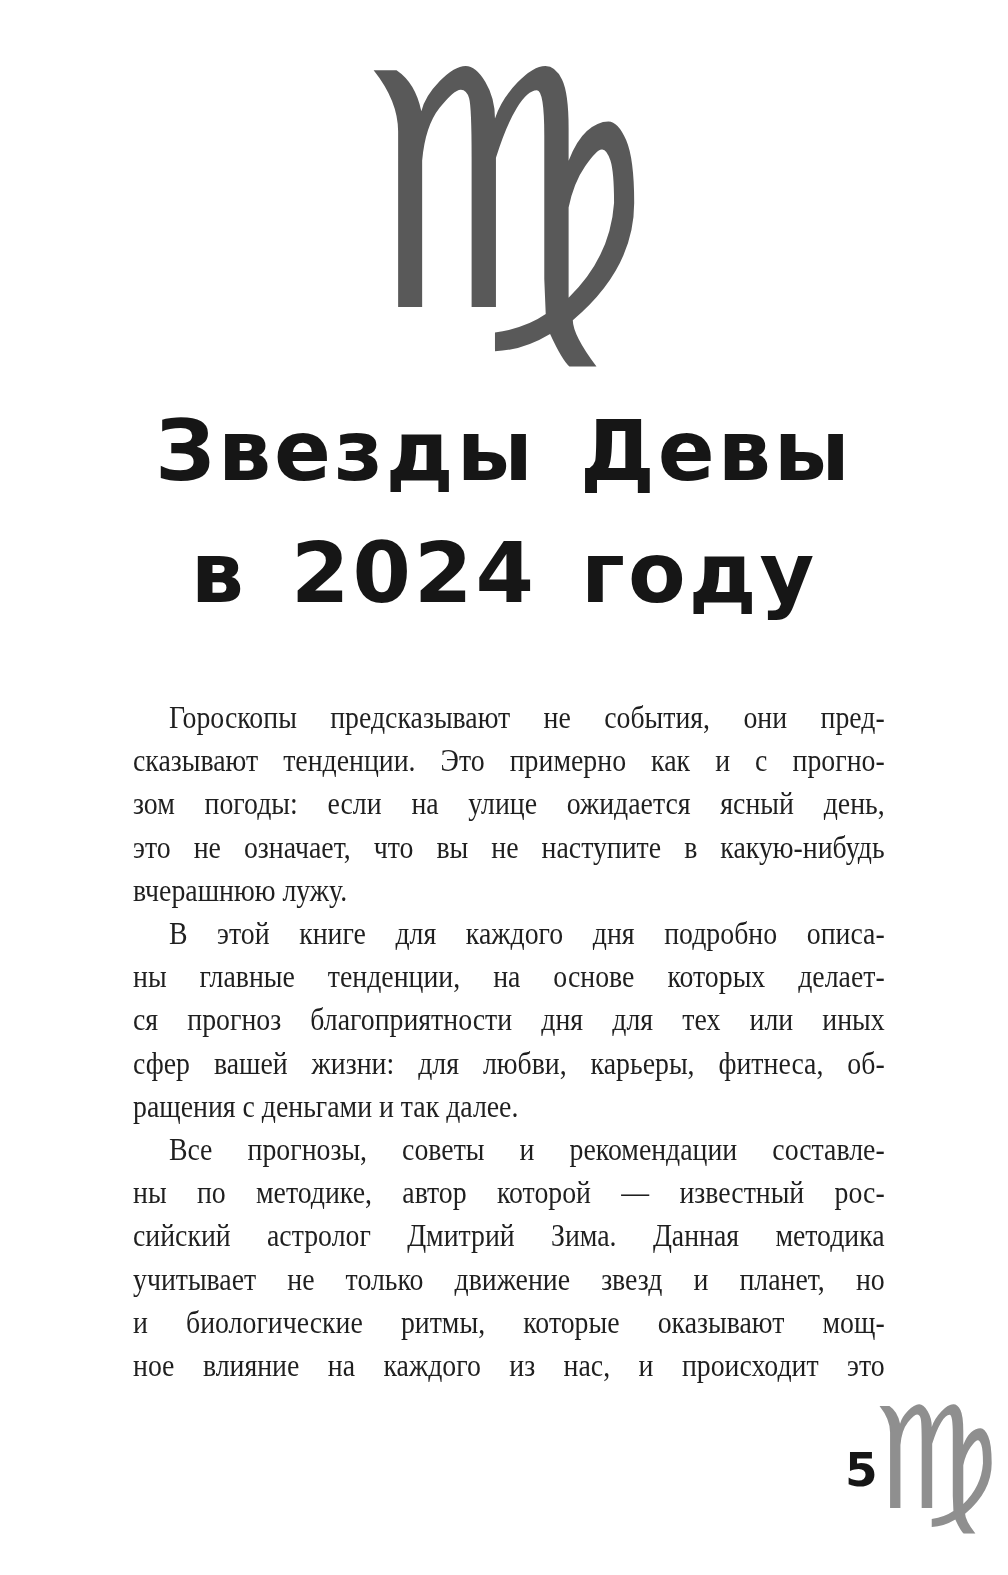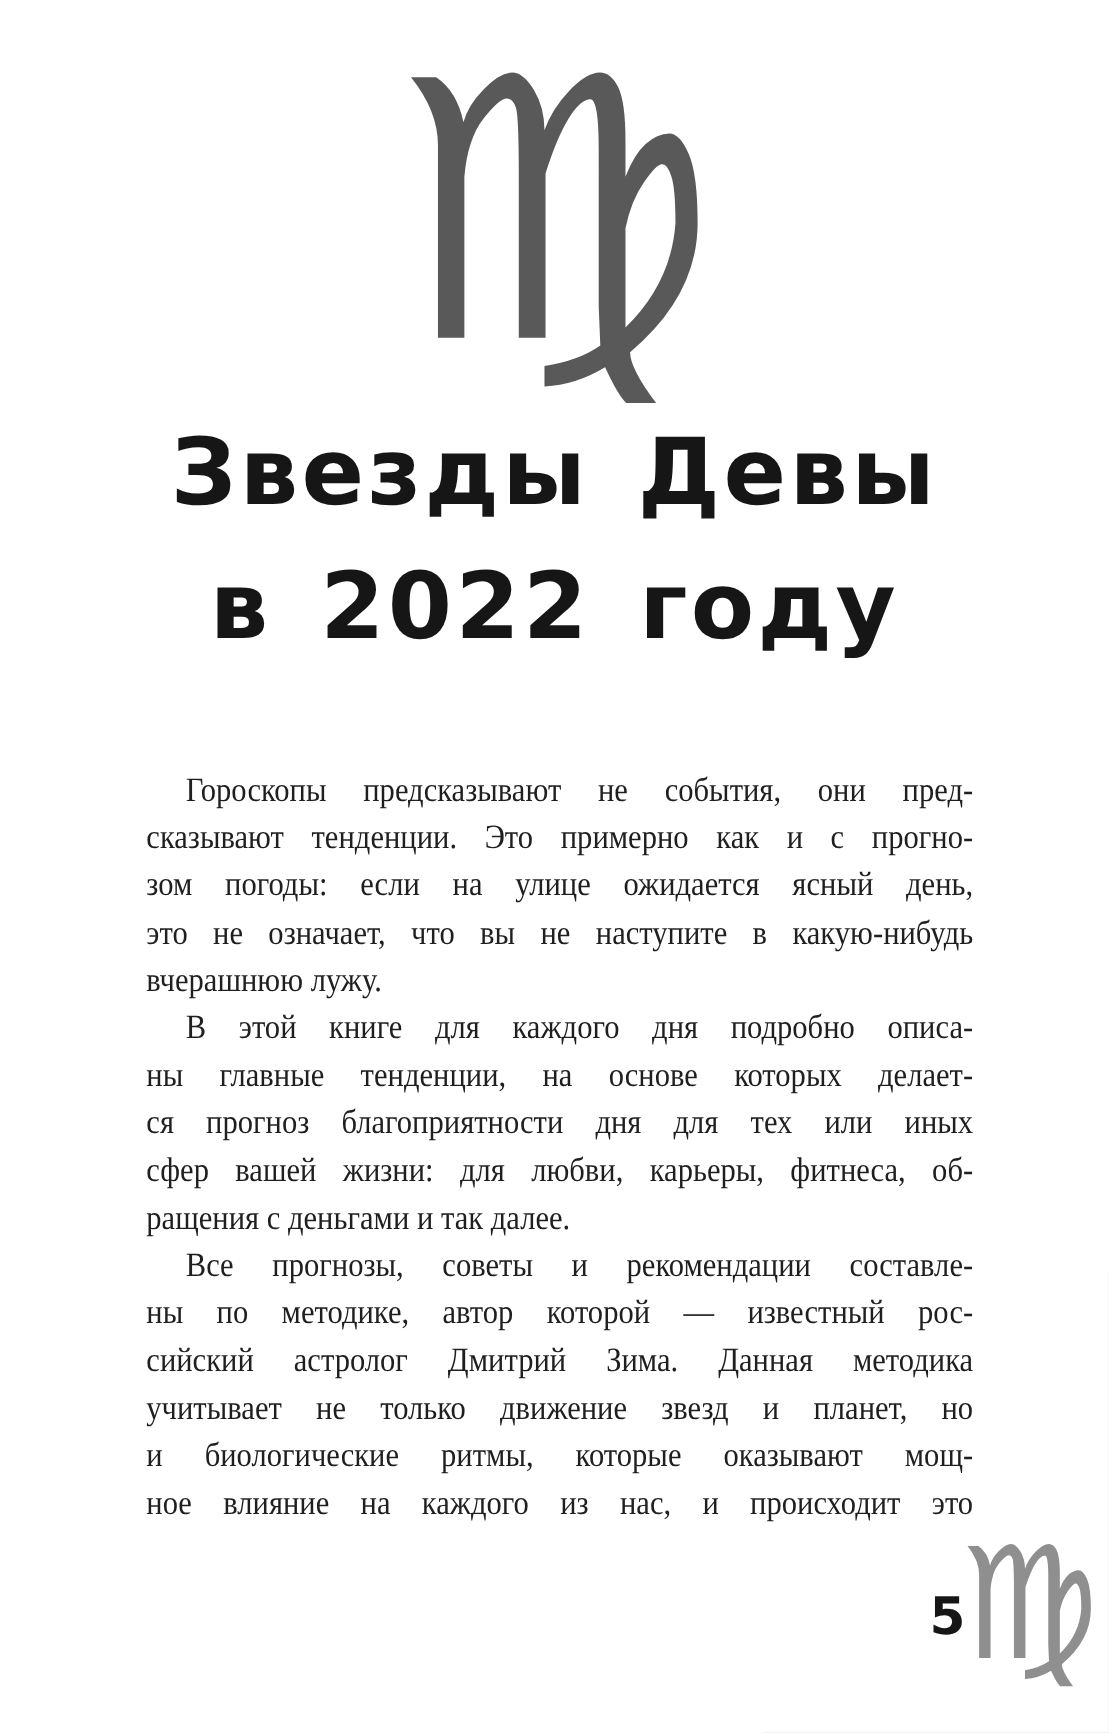--- a/index.html
+++ b/index.html
@@ -22,21 +22,21 @@
     width: 100%;
     text-align: center;
     font-family: "DejaVu Sans", sans-serif;
     font-size: 330px;
     line-height: 1;
     color: #595959;
     user-select: none;
   }
   .title {
     position: absolute;
-    top: 368px;
+    top: 390px;
     left: 0;
     width: 100%;
     text-align: center;
     font-family: "DejaVu Sans", "Liberation Sans", sans-serif;
     font-weight: bold;
     font-size: 84px;
     line-height: 122px;
     letter-spacing: 3px;
     word-spacing: 12px;
     color: #161616;
@@ -85,21 +85,21 @@
 </style>
 </head>
 <body>
 
 <div class="page" style="background: rgb(255, 255, 255);">
 
   <div class="virgo-top" style="color: rgb(89, 89, 89);">♍</div>
 
   <div class="title" style="color: rgb(22, 22, 22);">
     <div>Звезды Девы</div>
-    <div>в 2022 году</div>
+    <div>в 2024 году</div>
   </div>
 
   <div class="body-text" style="color: rgb(31, 31, 31);">
       <div class="line indent just">Гороскопы предсказывают не события, они пред-</div>
       <div class="line just">сказывают тенденции. Это примерно как и с прогно-</div>
       <div class="line just">зом погоды: если на улице ожидается ясный день,</div>
       <div class="line just">это не означает, что вы не наступите в какую-нибудь</div>
       <div class="line">вчерашнюю лужу.</div>
       <div class="line indent just">В этой книге для каждого дня подробно описа-</div>
       <div class="line just">ны главные тенденции, на основе которых делает-</div>

